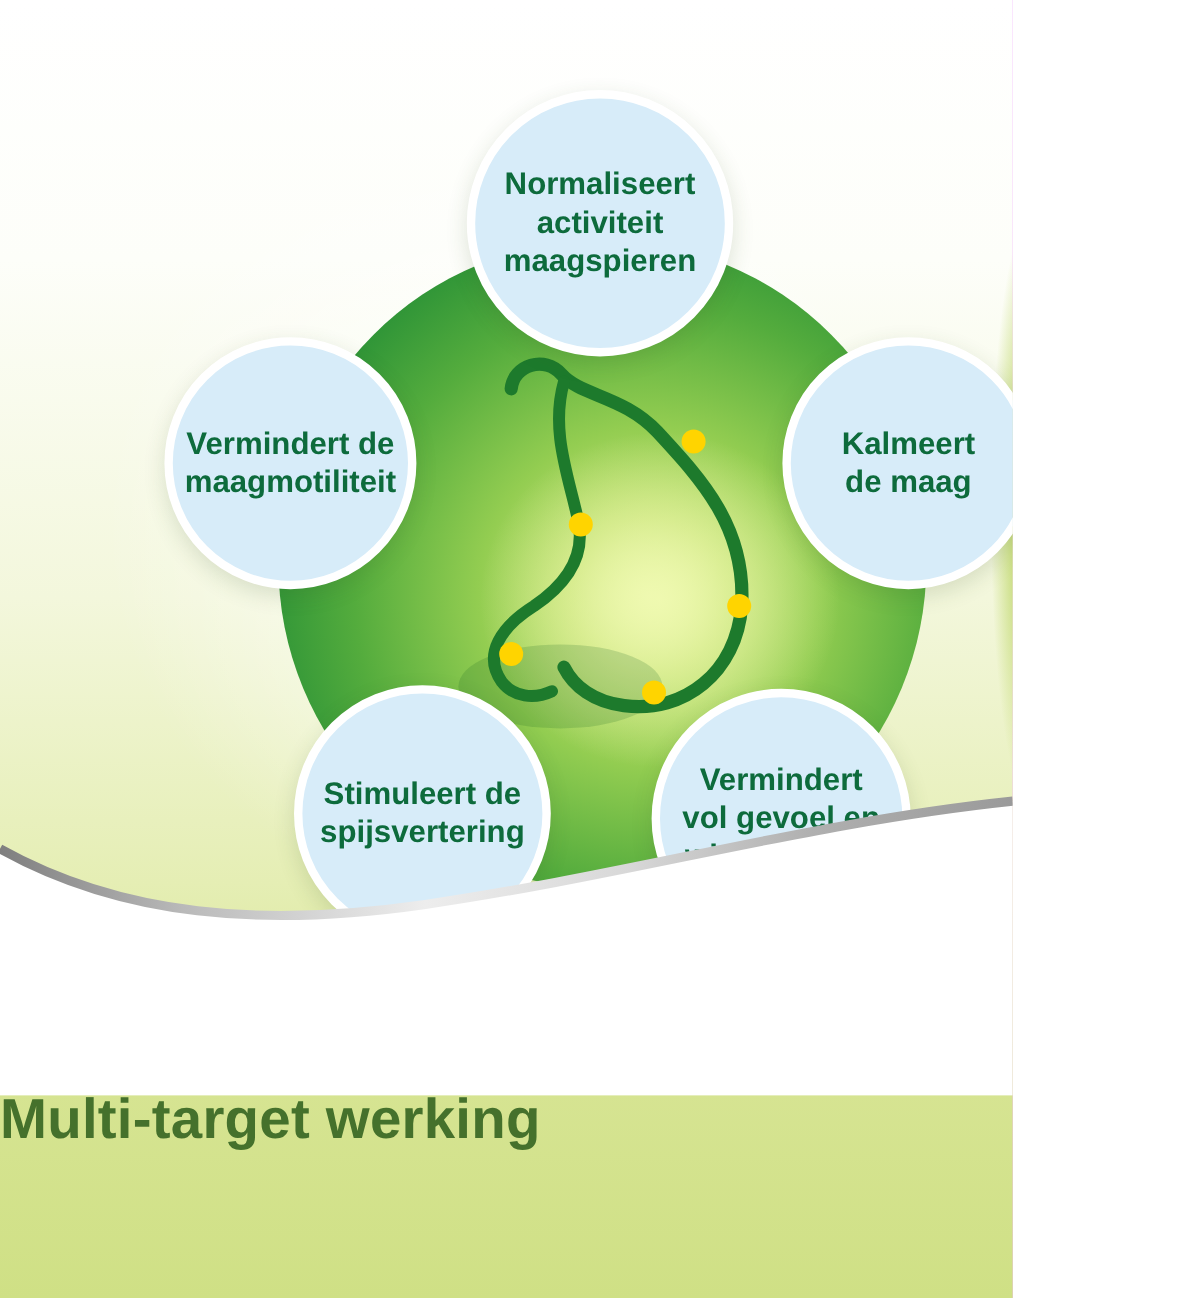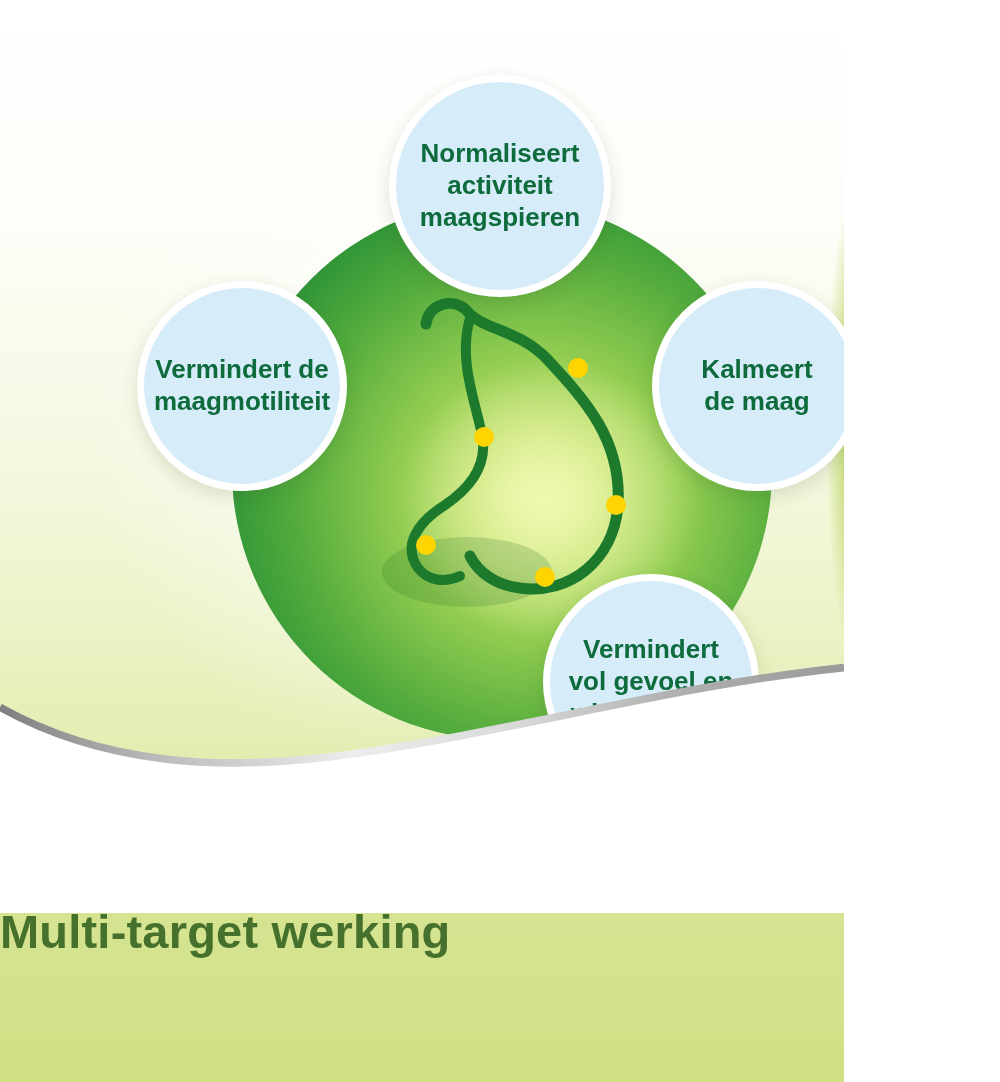--- a/index.html
+++ b/index.html
@@ -100,20 +100,23 @@
 
   <div class="bubble bubble--top">
     <span class="lbl">Normaliseert activiteit maagspieren</span>
   </div>
   <div class="bubble bubble--left">
     <span class="lbl">Vermindert de maagmotiliteit</span>
   </div>
   <div class="bubble bubble--right">
     <span class="lbl">Kalmeert de maag</span>
   </div>
+  <div class="bubble bubble--bleft">
+    <span class="lbl">Stimuleert de spijsvertering</span>
+  </div>
   <div class="bubble bubble--bright">
     <span class="lbl">Vermindert vol gevoel en winderigheid</span>
   </div>
 
   <svg class="swoosh" viewBox="0 0 1000 1082">
     <defs>
       <linearGradient id="silverGrad" gradientUnits="userSpaceOnUse" x1="0" y1="0" x2="1000" y2="0">
         <stop offset="0" stop-color="#7f7f7f"></stop>
         <stop offset="0.18" stop-color="#b9b9b9"></stop>
         <stop offset="0.42" stop-color="#ededed"></stop>

